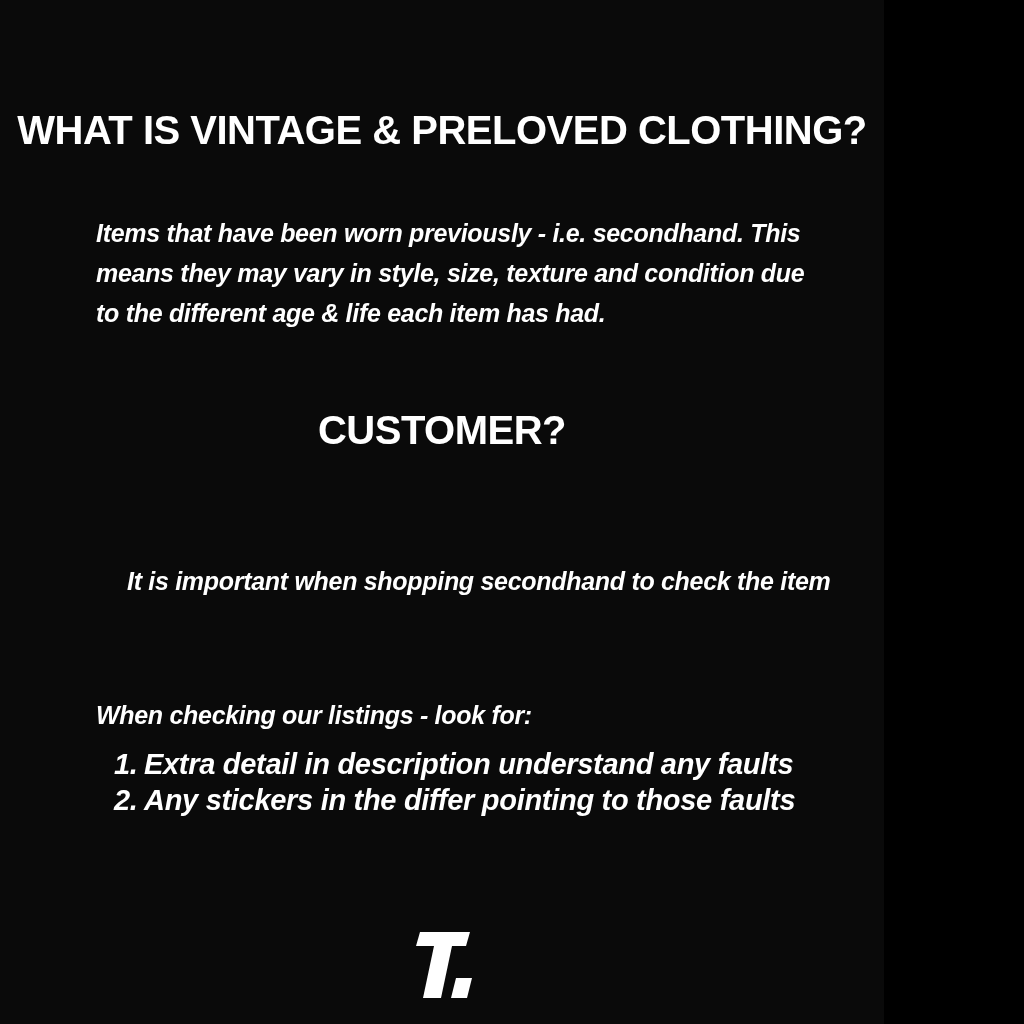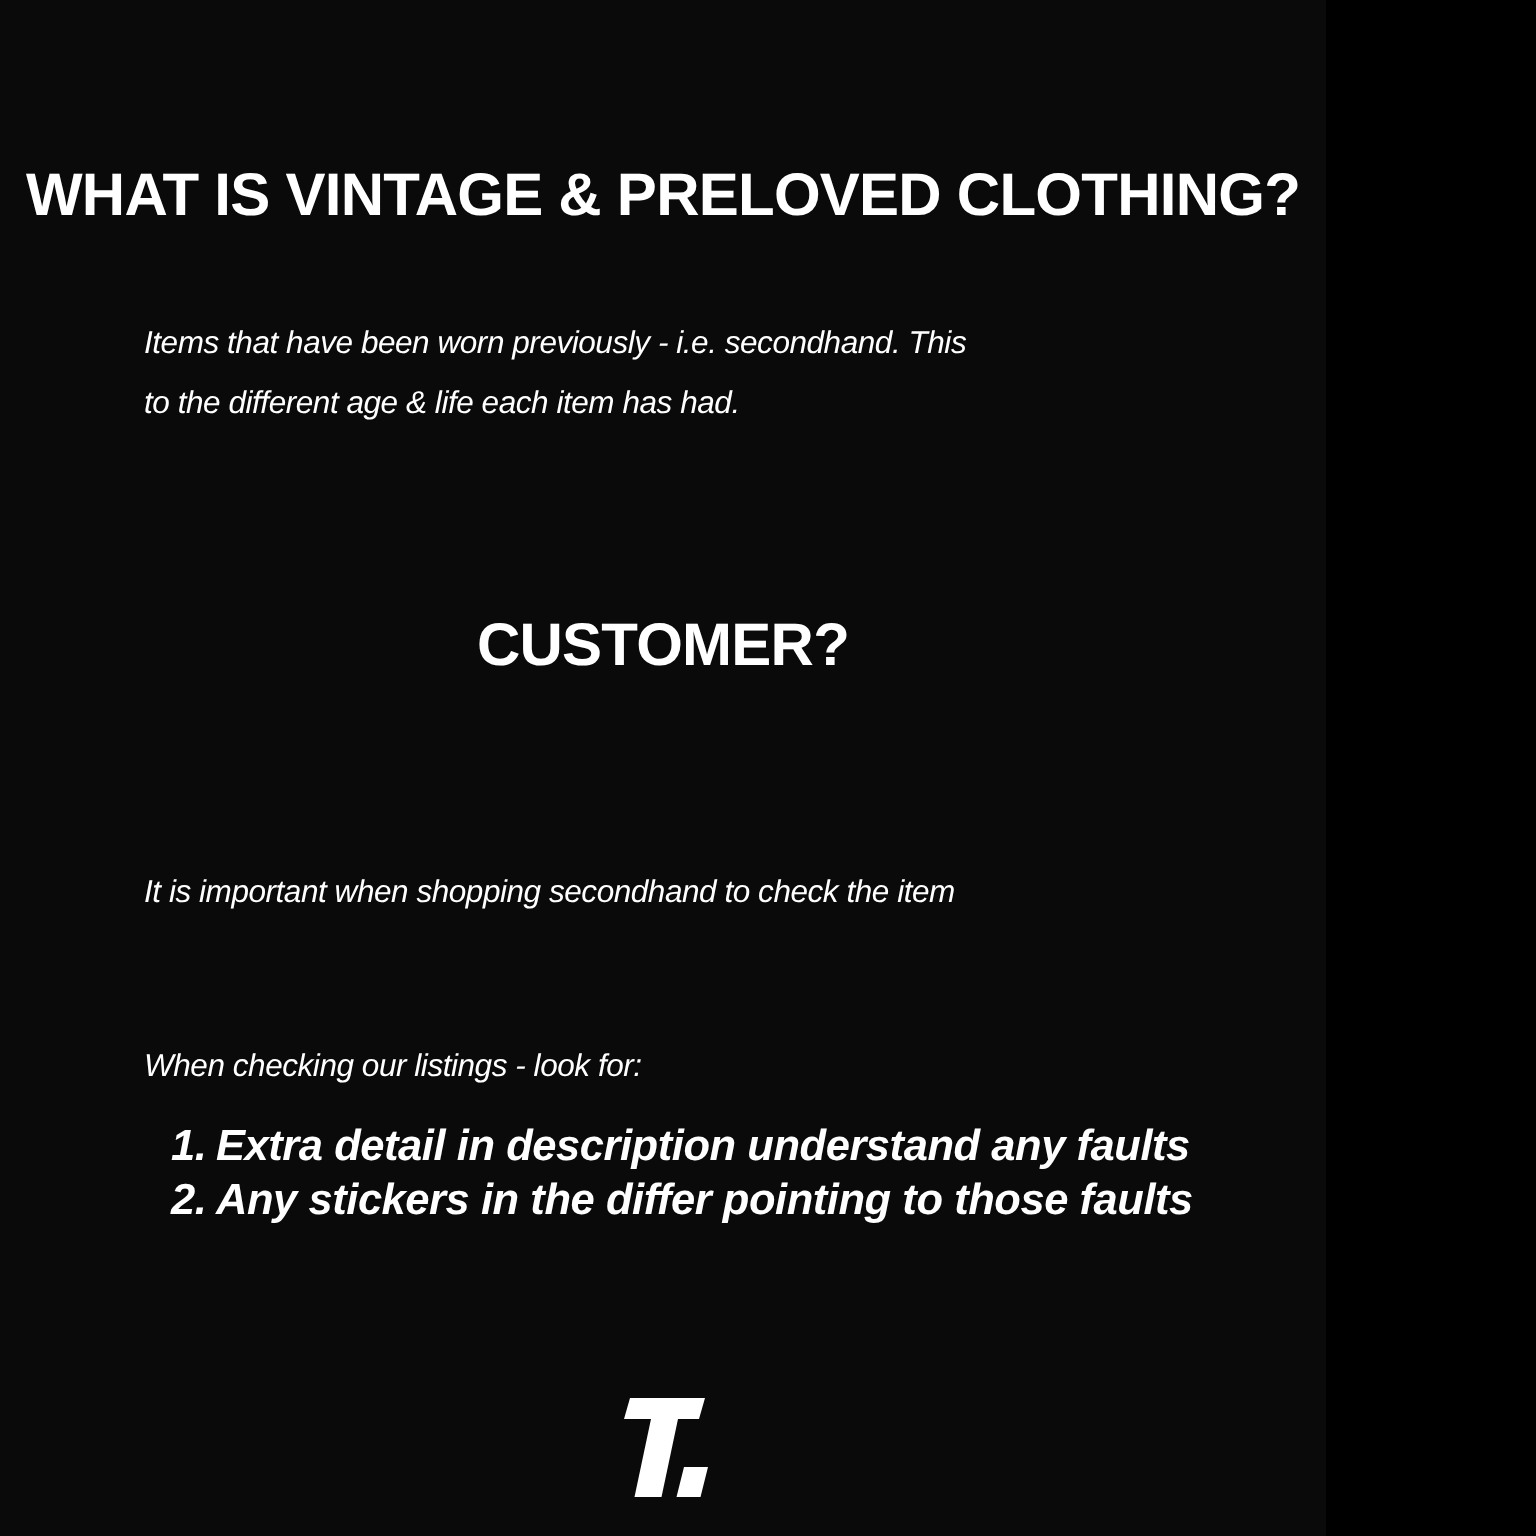--- a/index.html
+++ b/index.html
@@ -28,28 +28,28 @@
     white-space: nowrap;
   }
   .heading .hline { display: block; white-space: nowrap; }
   #heading-1 { top: 76px; }
   #heading-2 { top: 370px; }
   .bodytext {
     position: absolute;
     left: 96px;
     right: 70px;
     font-style: italic;
-    font-weight: 400;
-    font-size: 21px;
+    font-weight: 700;
+    font-size: 25px;
     letter-spacing: -0.3px;
     line-height: 40px;
   }
   .bodytext .pline { display: block; white-space: nowrap; }
   #paragraph-1 { top: 188px; }
-  #paragraph-2 { top: 554px; }
+  #paragraph-2 { top: 536px; margin-left: 31px; }
   #paragraph-3 { top: 670px; }
   .faults-list {
     position: absolute;
     left: 114px;
     top: 746px;
     font-style: italic;
     font-weight: 700;
     font-size: 29px;
     letter-spacing: -0.3px;
     line-height: 36px;
@@ -83,20 +83,21 @@
 <body>
 
 <div class="canvas">
 
   <h1 class="heading" id="heading-1">
     <span class="hline">WHAT IS VINTAGE &amp; PRELOVED CLOTHING?</span>
   </h1>
 
   <p class="bodytext" id="paragraph-1">
     <span class="pline">Items that have been worn previously - i.e. secondhand. This</span>
+    <span class="pline">means they may vary in style, size, texture and condition due</span>
     <span class="pline">to the different age &amp; life each item has had.</span>
   </p>
 
   <h2 class="heading" id="heading-2">
     <span class="hline">CUSTOMER?</span>
   </h2>
 
   <p class="bodytext" id="paragraph-2">
     <span class="pline">It is important when shopping secondhand to check the item</span>
   </p>

